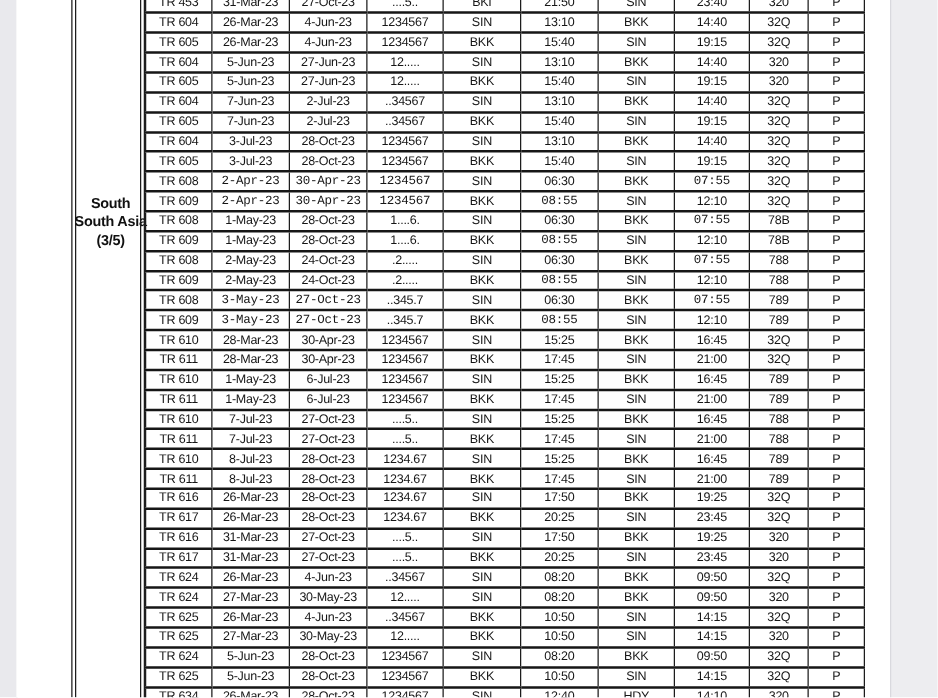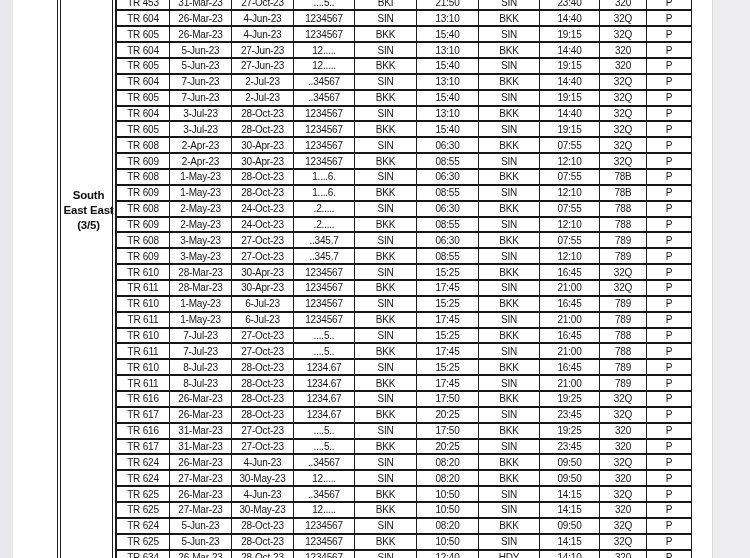--- a/index.html
+++ b/index.html
@@ -18,21 +18,20 @@
 
   
   .region-col{
     position:absolute;left:44px;top:0;width:55px;height:558px;
     border-left:4px double #1c1c1c;
   }
   .region-label{
     position:absolute;left:-6px;right:-6px;top:156px;
     text-align:center;font-weight:bold;font-size:11.5px;line-height:15px;color:#111;
     letter-spacing:-0.2px;
-    margin-top:32px;
   }
 
   
   .tbl-wrap{
     position:absolute;left:99px;top:-6.5px;
     border-left:4px double #1c1c1c;
   }
   table.sched{
     border-collapse:collapse;table-layout:fixed;width:575px;
   }
@@ -45,34 +44,34 @@
     font-size:10px;
     letter-spacing:-0.2px;
     color:#161616;
     text-align:center;
     vertical-align:middle;
     white-space:nowrap;
     overflow:hidden;
     height:13.87px; 
   }
   table.sched tr{height:15.87px;}
-  td.blue{color:#3f6fa8;}
+  td.blue{color:#3f6fa8;font-family:Liberation Mono, monospace;}
 </style>
 </head>
 <body>
 
 <div class="edge-strip edge-left"></div>
 <div class="edge-strip edge-right"></div>
 
 <div class="page">
 
   <div class="region-col">
     <div class="region-label">
       <div>South</div>
-      <div>East East</div>
+      <div>South Asia</div>
       <div>(3/5)</div>
     </div>
   </div>
 
   <div class="tbl-wrap">
     <table class="sched">
       <colgroup>
           <col style="width: 53px;">
           <col style="width: 62px;">
           <col style="width: 62px;">

